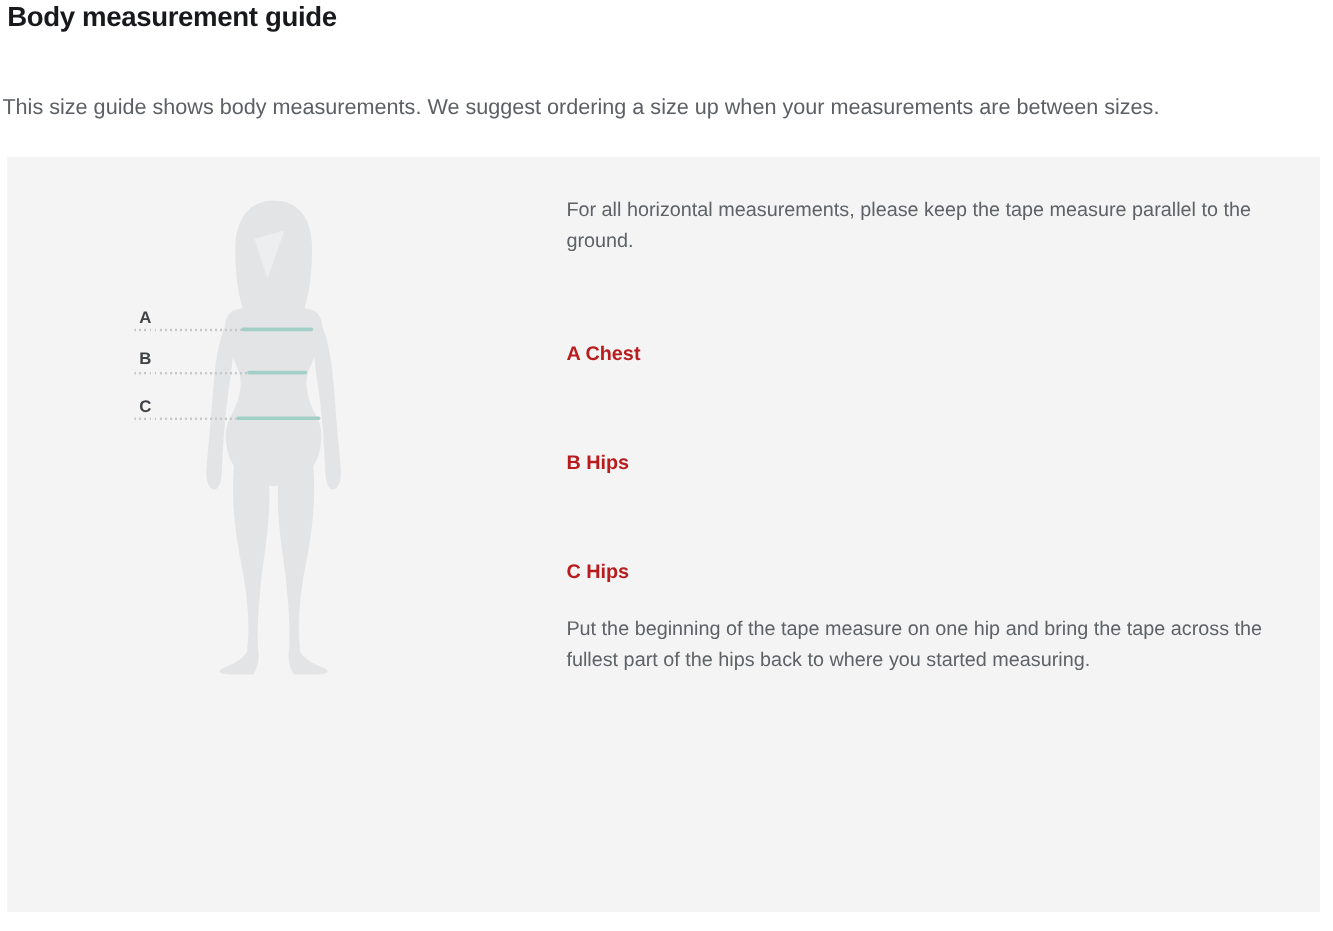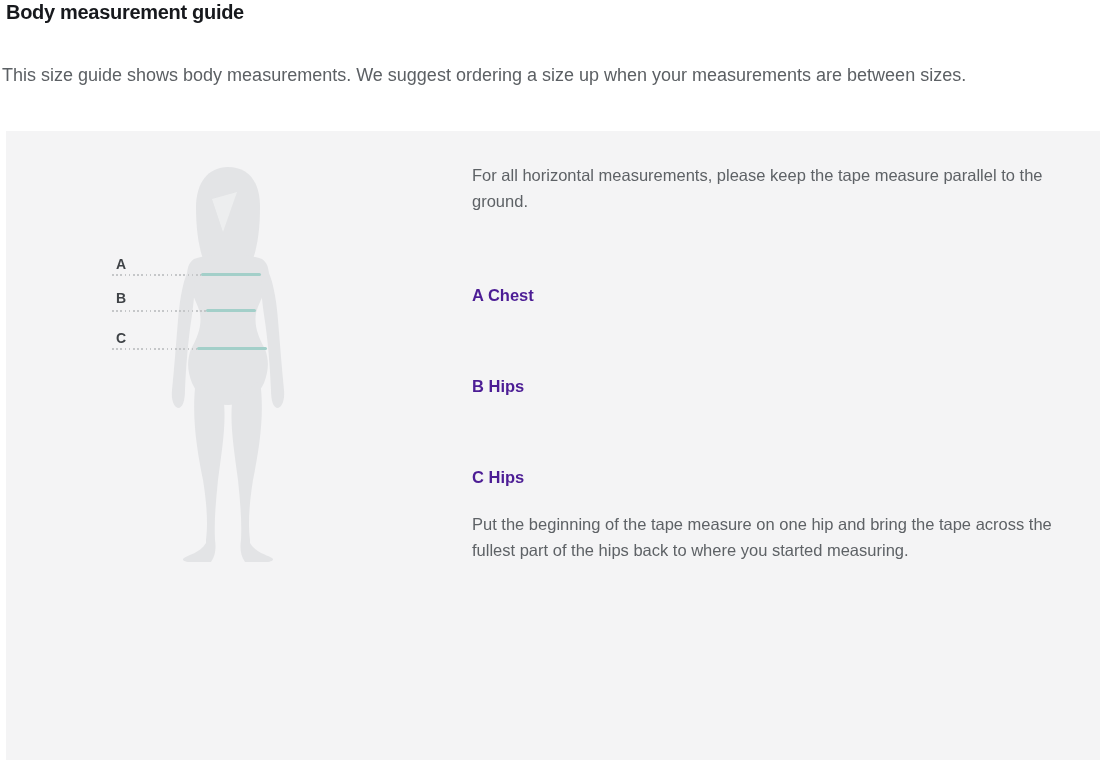--- a/index.html
+++ b/index.html
@@ -9,28 +9,28 @@
     height: 776px;
     font-family: "Liberation Sans", sans-serif;
     position: relative;
     overflow: hidden;
   }
   .page { position: absolute; inset: 0; }
 
   .page-title {
     position: absolute;
     left: 6px; top: 1px;
-    font-size: 20px;
+    font-size: 23px;
     font-weight: 700;
     letter-spacing: -0.3px;
     color: #17191d;
   }
   .page-subtitle {
     position: absolute;
-    left: 2px; top: 63px;
+    left: 2px; top: 77px;
     width: 1105px;
     font-size: 18px;
     line-height: 24px;
     color: #5c6064;
   }
 
   .guide-panel {
     position: absolute;
     left: 6px; top: 131px;
     width: 1094px; height: 629px;
@@ -86,21 +86,21 @@
   }
   .instructions p {
     font-size: 16.5px;
     line-height: 26px;
     margin: 0;
   }
   .instructions h4 {
     font-size: 16.5px;
     line-height: 20px;
     font-weight: 700;
-    color: #4c1d95;
+    color: #b91c1c;
     margin: 71px 0 24px 0;
   }
 </style>
 </head>
 <body>
 
 <div class="page">
 
   <h1 class="page-title">Body measurement guide</h1>
   <div class="page-subtitle">This size guide shows body measurements. We suggest ordering a size up when your measurements are between sizes.</div>

